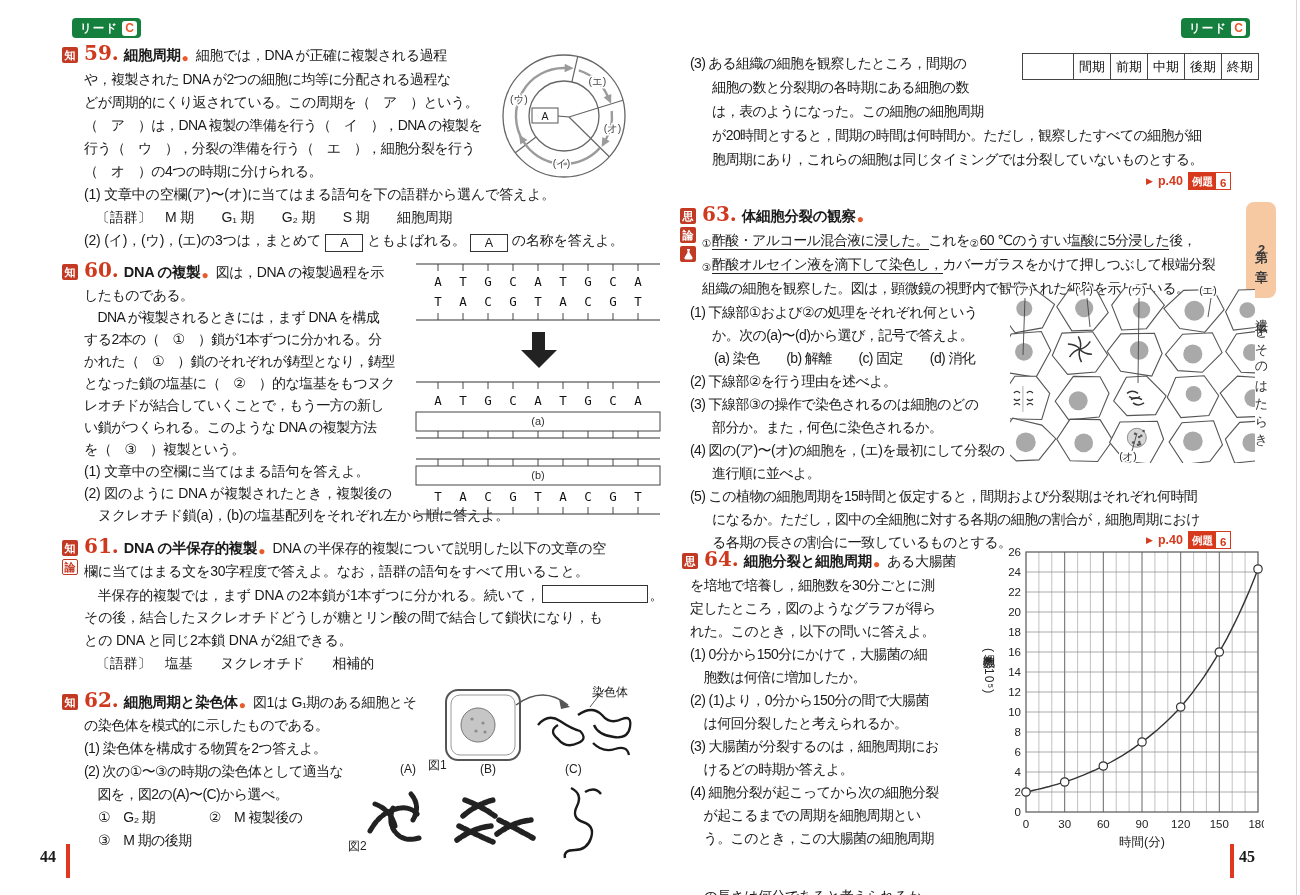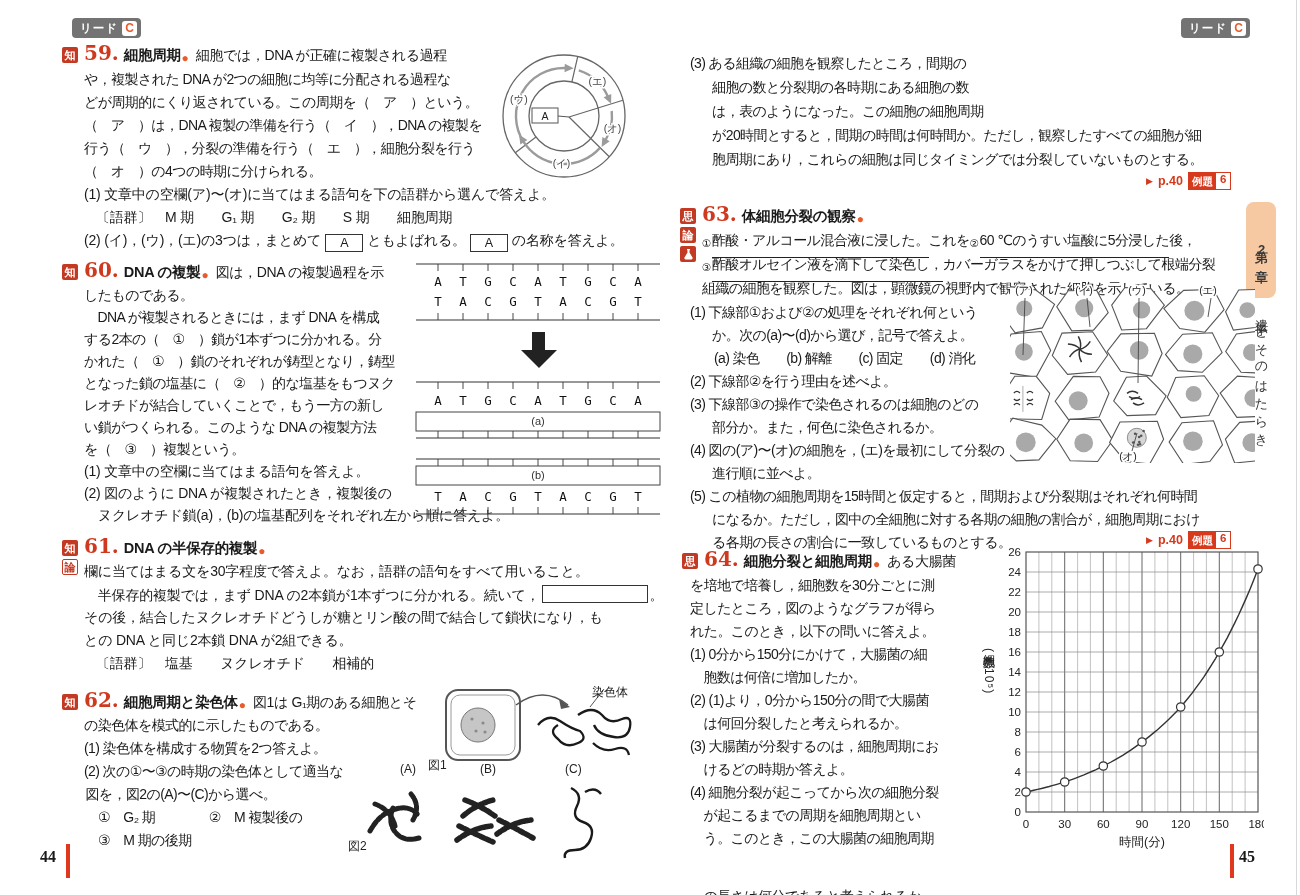--- a/index.html
+++ b/index.html
@@ -10,27 +10,27 @@
   .ph{position:absolute;display:flex;align-items:flex-end;white-space:nowrap}
   .pnum{font-family:"DejaVu Serif","Liberation Serif",serif;font-weight:700;color:#cf3a1f;font-size:20px;margin-right:5px}
   .ptitle{font-weight:700;font-size:14.5px;letter-spacing:-0.3px}
   .dot{color:#e75b2c;font-size:12px;margin:0 7px 0 1px}
   .t{font-size:14px;letter-spacing:-0.4px}
   .bcol{position:absolute;display:flex;flex-direction:column;gap:3px}
   .kbadge{display:flex;align-items:center;justify-content:center;width:16px;height:16px;background:#c23a24;color:#fff;font-size:11px;font-weight:700;border-radius:2px}
   .kbadge.outline{background:#fff;color:#c23a24;border:1.5px solid #c23a24;box-sizing:border-box}
   .ubox{display:inline-block;border:1px solid #333;min-width:36px;text-align:center;font-size:12.5px;margin:0 4px;line-height:16px;vertical-align:-2px}
   .blank{display:inline-block;border:1px solid #333;width:104px;height:16px;vertical-align:-3px;margin:0 2px}
-  .u{border-bottom:1.2px solid #222;padding-bottom:9px}
+  .u{border-bottom:1.2px solid #222;padding-bottom:1px}
   .cnum{font-size:10.5px;vertical-align:-2px;margin-right:1px}
-  .lead{position:absolute;height:20px;background:#737373;border-radius:4px;display:flex;align-items:center;gap:4px;padding:0 4px 0 8px}
+  .lead{position:absolute;height:20px;background:#15803d;border-radius:4px;display:flex;align-items:center;gap:4px;padding:0 4px 0 8px}
   .lead .lt{color:#fff;font-size:11.5px;font-weight:700;letter-spacing:1px}
   .lead .lc{background:#fff;color:#ea5b2c;font-weight:700;font-size:12px;border-radius:3px;width:15px;height:15px;display:flex;align-items:center;justify-content:center}
   .ref{position:absolute;display:flex;align-items:center;gap:5px;color:#d6391c;font-size:12.5px;font-weight:700}
-  .ref .chip{display:inline-flex;border:1px solid #d6391c;height:16px;align-items:flex-start}
+  .ref .chip{display:inline-flex;border:1px solid #d6391c;height:16px;align-items:flex-end}
   .ref .chip .cl{background:#d6391c;color:#fff;padding:0 3px;font-size:10.5px;line-height:16px}
   .ref .chip .cr{color:#d6391c;padding:0 4px;font-size:11.5px}
   .pagenum{position:absolute;font-size:16px;font-weight:700;font-family:"Liberation Serif","DejaVu Serif",serif}
   .redbar{position:absolute;width:4px;height:34px;background:#e0371f}
   .chaptab{position:absolute;left:1246px;top:202px;width:30px;height:96px;background:#f7c9a3;border-radius:8px;
            display:flex;align-items:center;justify-content:center;writing-mode:vertical-rl;text-orientation:upright;
            font-size:13px;font-weight:700;color:#3a3a3a;letter-spacing:2px}
   .chapname{position:absolute;left:1252px;top:308px;writing-mode:vertical-rl;text-orientation:upright;font-size:13px;color:#333;letter-spacing:3px}
   .edge{position:absolute;left:1296px;top:0;width:1px;height:895px;background:#d8d8d8}
   .ct{border-collapse:collapse;font-size:13px;color:#111}
@@ -228,20 +228,21 @@
   </svg>
 
 <div class="bcol" style="left:62px;top:540px">
   <span class="kbadge">知</span>
   <span class="kbadge outline">論</span>
 </div>
 <div class="ph" style="left:84px;top:534px">
   <span class="pnum">61.</span>
   <span class="ptitle">DNA の半保存的複製</span>
   <span class="dot">●</span>
+  <span class="t tight">DNA の半保存的複製について説明した以下の文章の空</span>
 </div>
 <div class="line" style="left:84px;top:562px">欄に当てはまる文を30字程度で答えよ。なお，語群の語句をすべて用いること。</div>
 <div class="line" style="left:84px;top:585px">
   <span>　半保存的複製では，まず DNA の2本鎖が1本ずつに分かれる。続いて，</span><span class="blank"></span><span>。</span>
 </div>
 <div class="line" style="left:84px;top:608px">その後，結合したヌクレオチドどうしが糖とリン酸の間で結合して鎖状になり，も</div>
 <div class="line" style="left:84px;top:631px">との DNA と同じ2本鎖 DNA が2組できる。</div>
 <div class="line" style="left:96px;top:654px">〔語群〕　塩基　　ヌクレオチド　　相補的</div>
 
 <div class="bcol" style="left:62px;top:694px">
@@ -249,21 +250,21 @@
 </div>
 <div class="ph" style="left:84px;top:688px">
   <span class="pnum">62.</span>
   <span class="ptitle">細胞周期と染色体</span>
   <span class="dot">●</span>
   <span class="t tight">図1は G₁期のある細胞とそ</span>
 </div>
 <div class="line tight" style="left:84px;top:716px">の染色体を模式的に示したものである。</div>
 <div class="line tight" style="left:84px;top:739px">(1) 染色体を構成する物質を2つ答えよ。</div>
 <div class="line tight" style="left:84px;top:762px">(2) 次の①〜③の時期の染色体として適当な</div>
-<div class="line tight" style="left:72px;top:785px">　図を，図2の(A)〜(C)から選べ。</div>
+<div class="line tight" style="left:84px;top:785px">　図を，図2の(A)〜(C)から選べ。</div>
 <div class="line tight" style="left:98px;top:808px">①　G₂ 期　　　　②　M 複製後の</div>
 <div class="line tight" style="left:98px;top:831px">③　M 期の後期</div>
 
 <svg id="fig1-cell" style="left:428px;top:683px" width="240" height="95">
   <rect x="18" y="7" width="74" height="70" rx="12" fill="#fff" stroke="#555" stroke-width="2"></rect>
   <rect x="23" y="12" width="64" height="60" rx="9" fill="none" stroke="#999" stroke-width="1"></rect>
   <circle cx="50" cy="42" r="17" fill="#c6c6c6" stroke="#777" stroke-width="1"></circle>
   <circle cx="44" cy="36" r="1.6" fill="#8a8a8a"></circle>
     <circle cx="55" cy="40" r="1.6" fill="#8a8a8a"></circle>
   <circle cx="48" cy="48" r="1.6" fill="#8a8a8a"></circle>
@@ -304,20 +305,28 @@
 <span class="figlabel" style="left:348px;top:838px">図2</span>
 
 <div class="line tight" style="left:690px;top:54px">(3) ある組織の細胞を観察したところ，間期の</div>
 <div class="line tight" style="left:712px;top:78px">細胞の数と分裂期の各時期にある細胞の数</div>
 <div class="line tight" style="left:712px;top:102px">は，表のようになった。この細胞の細胞周期</div>
 <div class="line tight" style="left:712px;top:126px">が20時間とすると，間期の時間は何時間か。ただし，観察したすべての細胞が細</div>
 <div class="line tight" style="left:712px;top:150px">胞周期にあり，これらの細胞は同じタイミングでは分裂していないものとする。</div>
 <div id="cell-table" style="position:absolute;left:1022px;top:53px">
     <table class="ct">
       <tbody>
+        <tr>
+          <td></td>
+          <td>間期</td>
+          <td>前期</td>
+          <td>中期</td>
+          <td>後期</td>
+          <td>終期</td>
+        </tr>
       </tbody>
     </table>
   </div>
 <div class="ref" style="left:1146px;top:172px">
   <span style="font-size:9px">▶</span>
   <span>p.40</span>
   <span class="chip">
     <span class="cl">例題</span>
     <span class="cr">6</span>
   </span>

